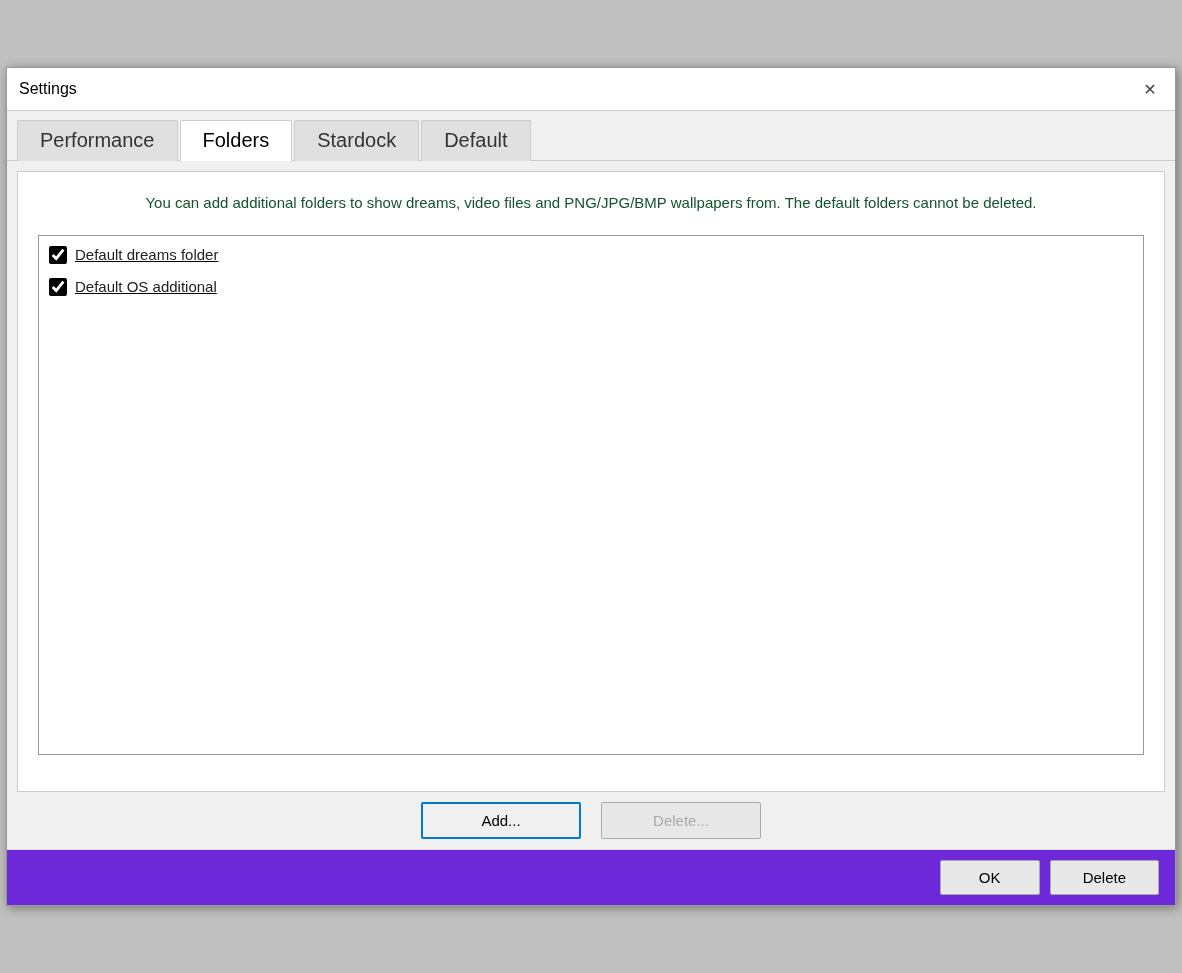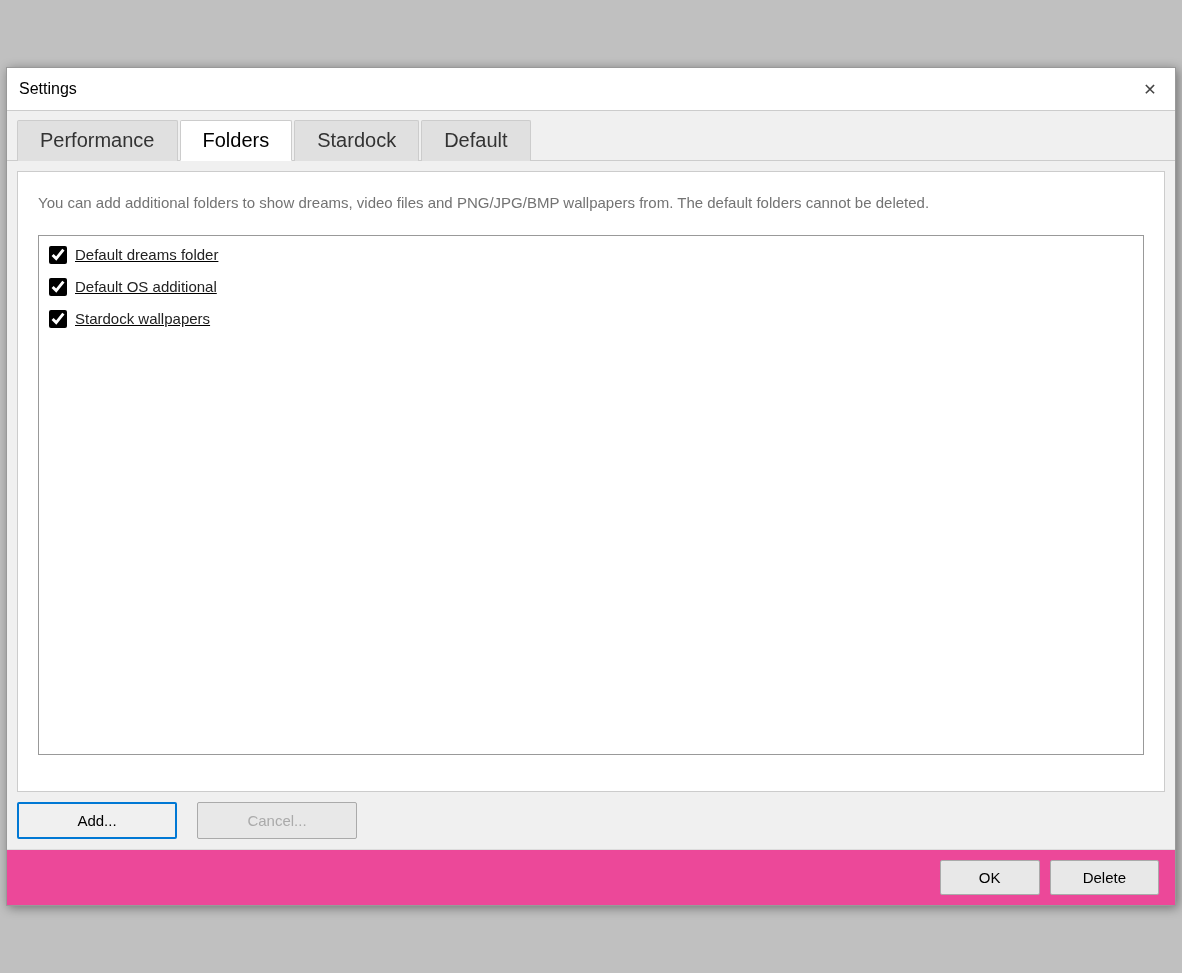--- a/index.html
+++ b/index.html
@@ -92,22 +92,23 @@
       background: #ffffff;
       margin: 10px;
       padding: 20px;
       flex: 1;
       border: 1px solid #ccc;
     }
 
     .description-text {
       font-size: 15px;
       line-height: 1.5;
-      color: #737373;
+      color: #14532d;
       margin-bottom: 20px;
+      text-align: center;
     }
 
     .folder-list-box {
       border: 1px solid #999;
       background: #fff;
       padding: 10px;
       min-height: 520px;
       margin-bottom: 16px;
       text-decoration: underline;
     }
@@ -125,20 +126,21 @@
       height: 18px;
       margin-right: 8px;
       cursor: pointer;
       accent-color: #000;
     }
 
     .button-row {
       display: flex;
       gap: 20px;
       margin: 0 10px 10px 10px;
+      justify-content: center;
     }
 
     .btn {
       padding: 8px 40px;
       font-size: 15px;
       cursor: pointer;
       border: 1px solid #aaa;
       background: #e8e8e8;
       border-radius: 2px;
       min-width: 160px;
@@ -153,21 +155,21 @@
     .btn-add {
       border: 2px solid #0078d4;
       background: #f0f0f0;
     }
 
     .footer-row {
       display: flex;
       justify-content: flex-end;
       padding: 10px 16px;
       gap: 10px;
-      background: #ec4899;
+      background: #6d28d9;
       border-top: 1px solid #ddd;
     }
 
     .footer-btn {
       padding: 8px 32px;
       font-size: 15px;
       cursor: pointer;
       border: 1px solid #aaa;
       background: #e8e8e8;
       border-radius: 2px;
@@ -212,31 +214,27 @@
         <label class="folder-item">
           <input type="checkbox" checked="" style="">
           <span>Default dreams folder</span>
         </label>
 
         <label class="folder-item">
           <input type="checkbox" checked="" style="">
           <span>Default OS additional</span>
         </label>
 
-        <label class="folder-item">
-          <input type="checkbox" checked="" style="">
-          <span>Stardock wallpapers</span>
-        </label>
       </div>
     </div>
   </div>
 
   <div class="button-row">
     <button class="btn btn-add">Add...</button>
-    <button class="btn" disabled="">Cancel...</button>
+    <button class="btn" disabled="">Delete...</button>
   </div>
 
   <div class="footer-row">
     <button class="footer-btn">OK</button>
     <button class="footer-btn">Delete</button>
   </div>
 
 </div>
 
 </body></html>

